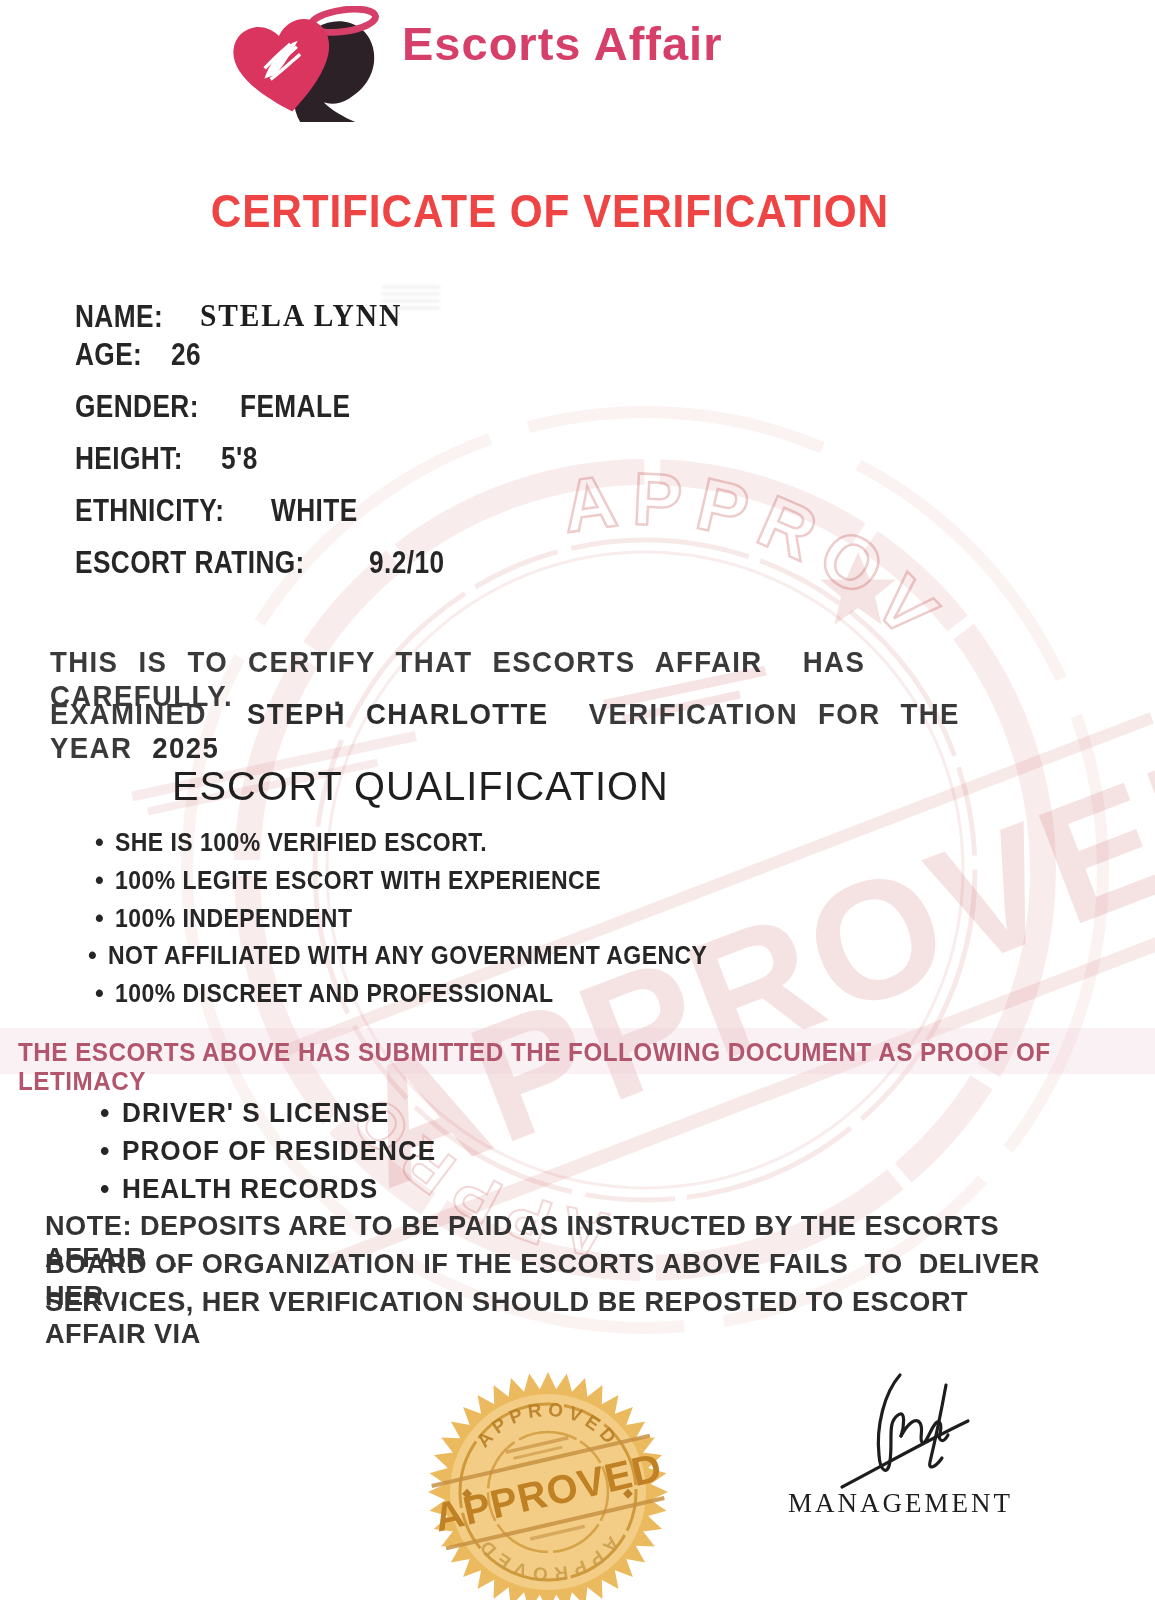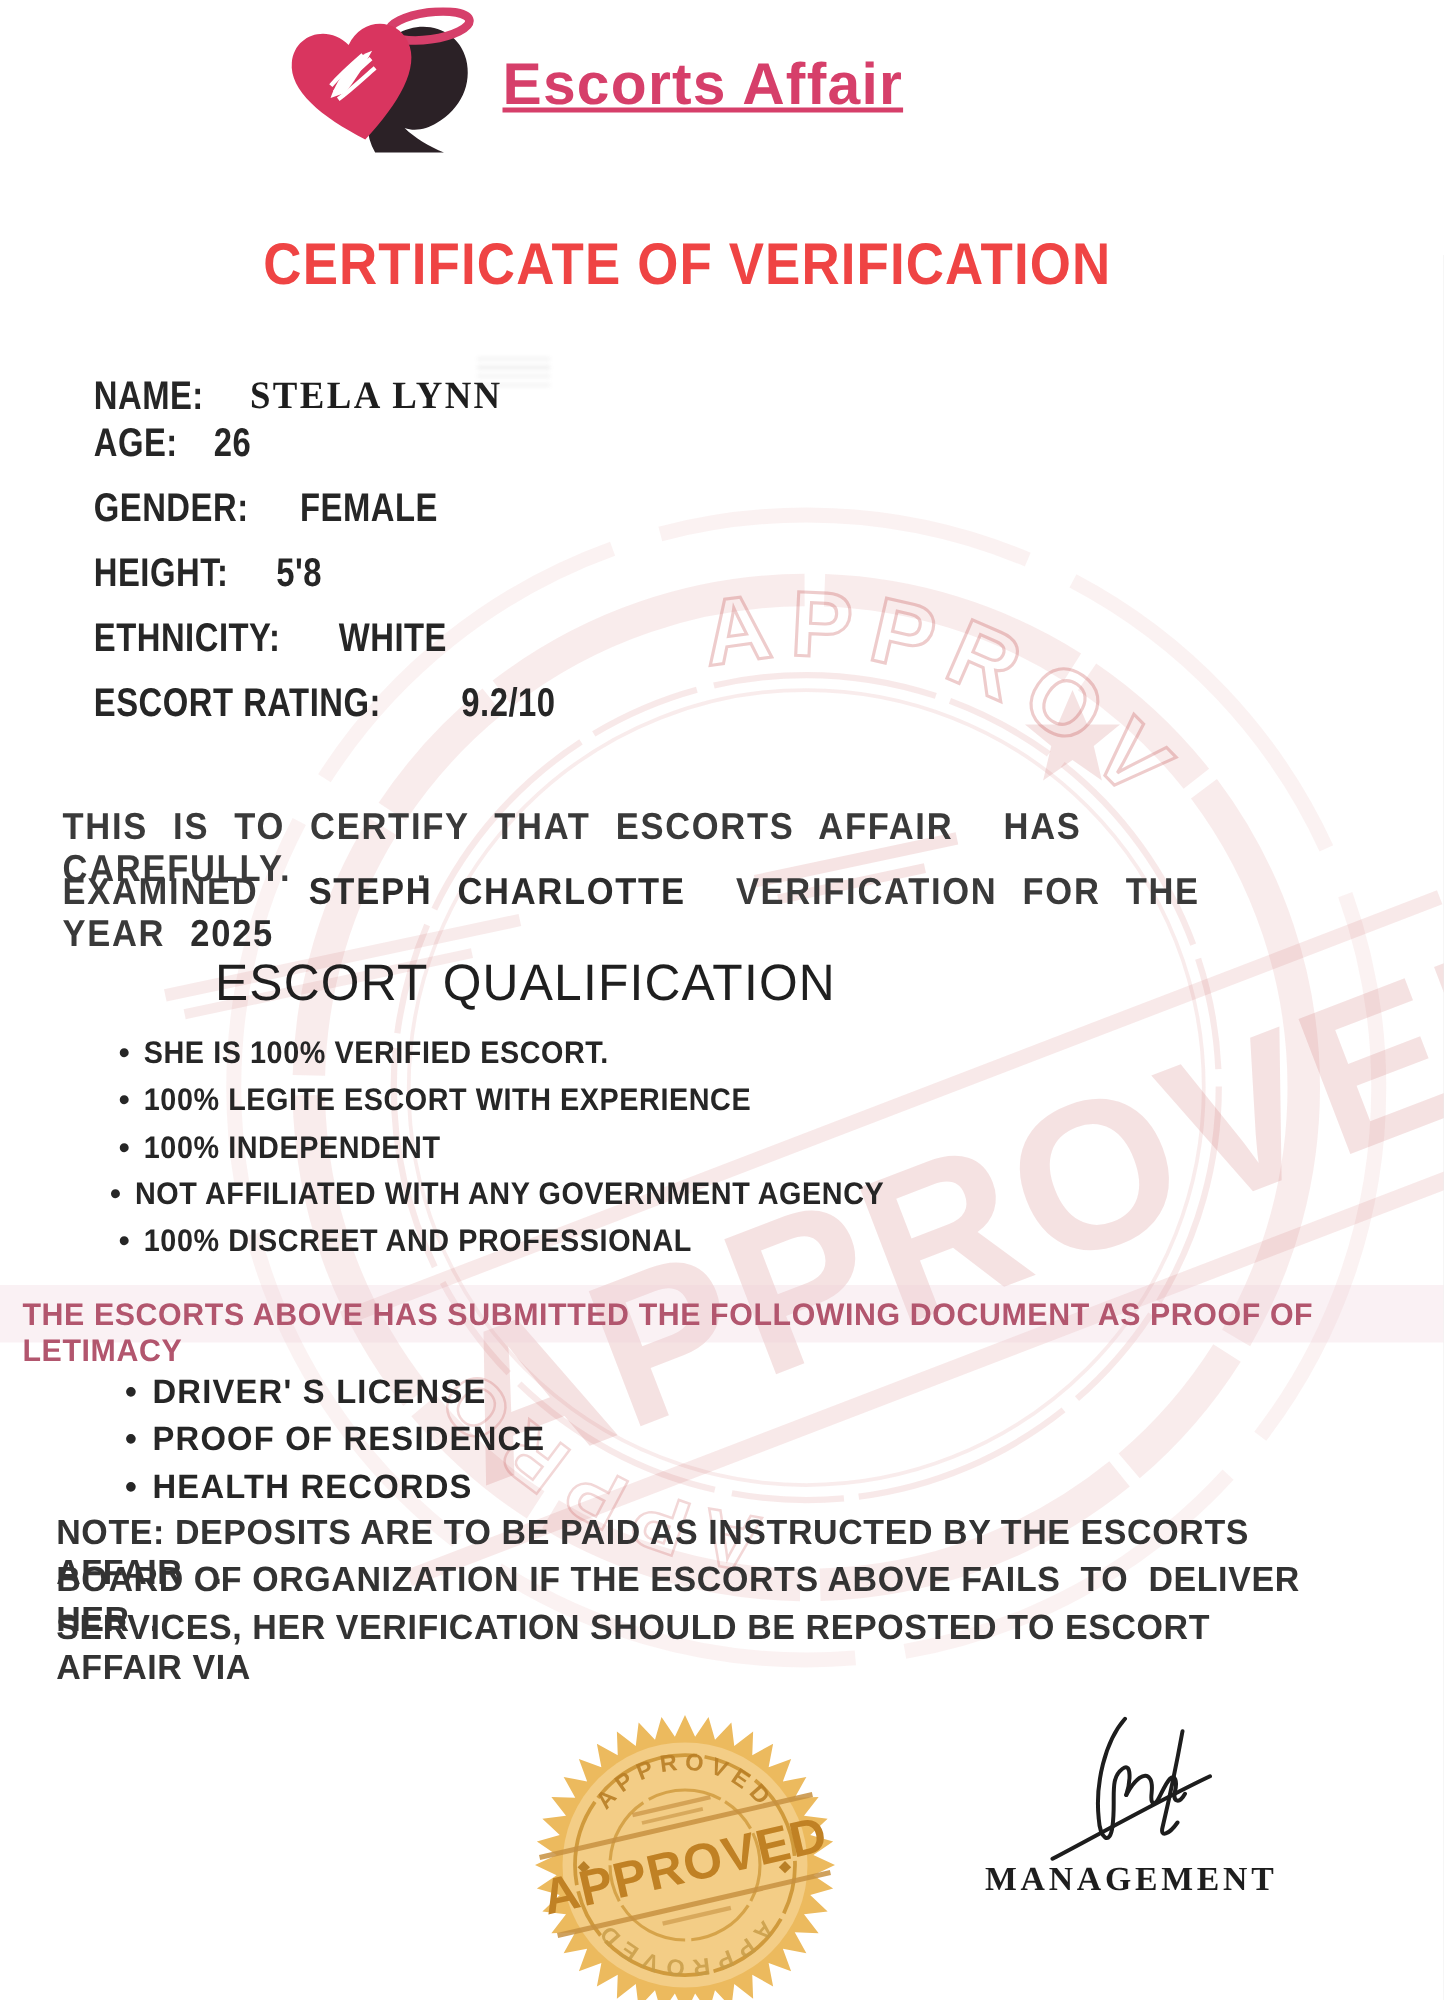--- a/index.html
+++ b/index.html
@@ -13,21 +13,21 @@
   .cond92{display:inline-block;transform:scaleX(0.92);transform-origin:0 50%;white-space:pre-wrap;}
   .cond97{display:inline-block;transform:scaleX(0.97);transform-origin:0 50%;white-space:pre-wrap;}
 
   
   .watermark{position:absolute;left:0;top:0;width:1155px;height:1600px;z-index:0;pointer-events:none;}
 
   .content{position:absolute;left:0;top:0;width:100%;height:100%;z-index:1;}
 
   
   .logo-icon{left:222px;top:6px;width:170px;height:118px;}
-  .logo-text{left:402px;top:39px;font-size:47px;font-weight:800;color:#d63f6a;letter-spacing:1px;text-decoration:underline;}
+  .logo-text{left:402px;top:16px;font-size:47px;font-weight:800;color:#d63f6a;letter-spacing:1px;}
 
   
   .title{left:40px;top:183px;width:1020px;text-align:center;font-size:47px;font-weight:800;color:#ef4444;letter-spacing:1px;}
   .title .t{display:inline-block;transform:scaleX(0.9);transform-origin:50% 50%;white-space:pre;}
 
   
   .field-row{left:75px;height:40px;display:flex;align-items:center;}
   .field-label{font-size:32px;font-weight:800;color:#262626;letter-spacing:0.5px;}
   .field-value{font-size:32px;font-weight:800;color:#262626;letter-spacing:0.5px;margin-left:14px;}
   .serif-value{font-family:"Liberation Serif",serif;font-size:31px;font-weight:700;letter-spacing:2px;margin-left:18px;transform:scaleX(0.95);transform-origin:0 50%;display:inline-block;color:#1e1e1e;}
@@ -51,21 +51,21 @@
   .doc-bullet{left:100px;font-size:27px;font-weight:800;color:#262626;letter-spacing:1px;margin-top:12px;}
   .doc-bullet::before{content:"•";margin-right:12px;}
 
   
   .note-line{left:45px;width:1060px;font-size:28px;font-weight:600;color:#333;letter-spacing:0.5px;}
   .email{color:#8293c9;}
 
   
   .seal{left:428px;top:1372px;width:240px;height:240px;}
   .signature{left:838px;top:1365px;width:140px;height:130px;}
-  .management{left:788px;top:1488px;width:200px;text-align:center;font-family:"Liberation Serif",serif;font-size:27px;font-weight:700;letter-spacing:3px;color:#1e1e1e;}
+  .management{left:788px;top:1488px;width:200px;text-align:center;font-family:"Liberation Serif",serif;font-size:27px;font-weight:400;letter-spacing:3px;color:#1e1e1e;}
 </style>
 </head>
 <body>
 
 <div class="page">
 
   <svg class="watermark" viewBox="0 0 1155 1600" xmlns="http://www.w3.org/2000/svg">
     <g fill="none" stroke="#c24848">
       <circle cx="645" cy="870" r="398" stroke-width="26" opacity="0.10" stroke-dasharray="210 14 120 10 260 16"></circle>
       <circle cx="645" cy="870" r="330" stroke-width="5" opacity="0.12" stroke-dasharray="180 12 90 14"></circle>

